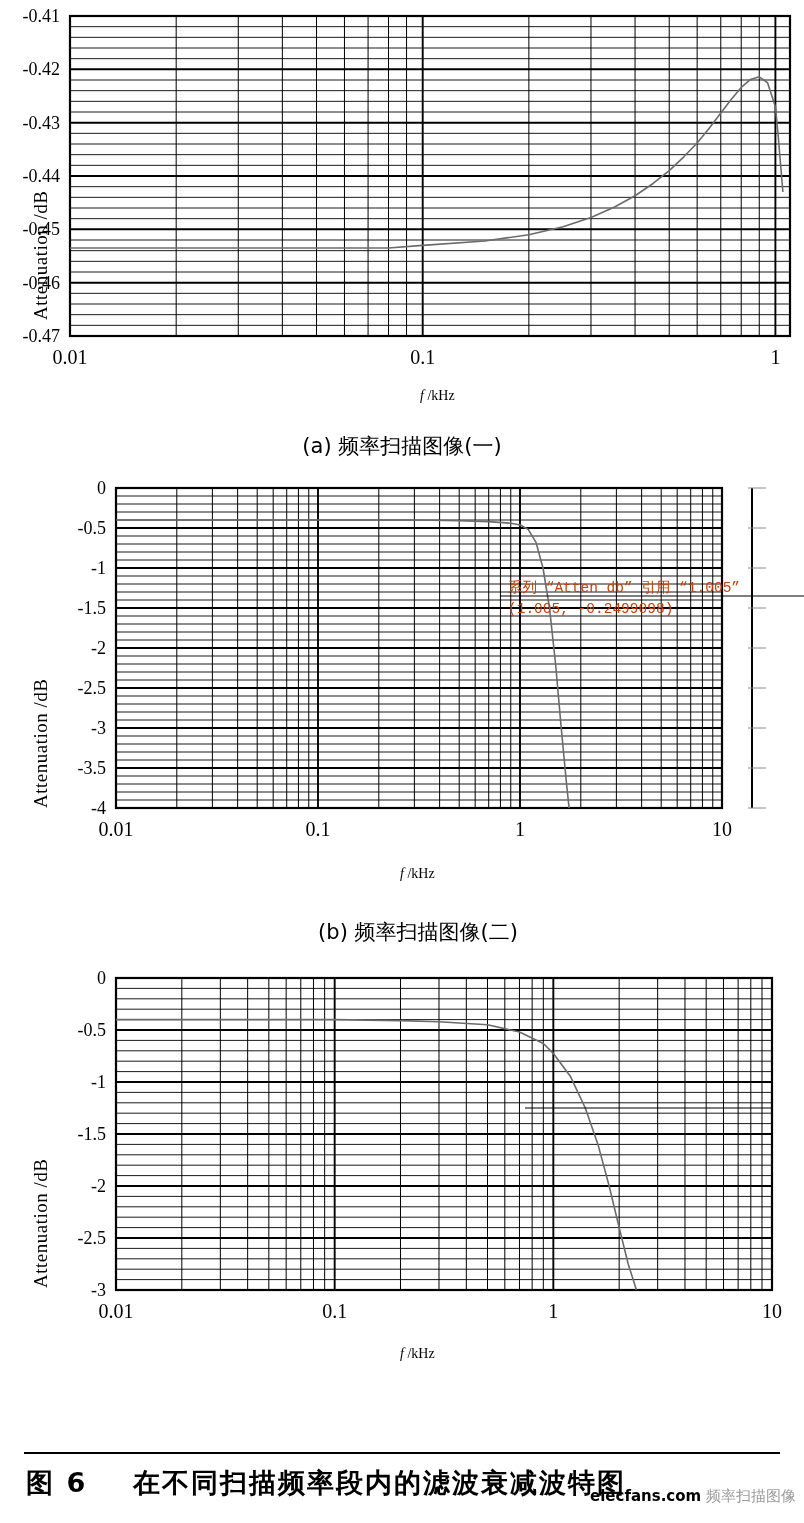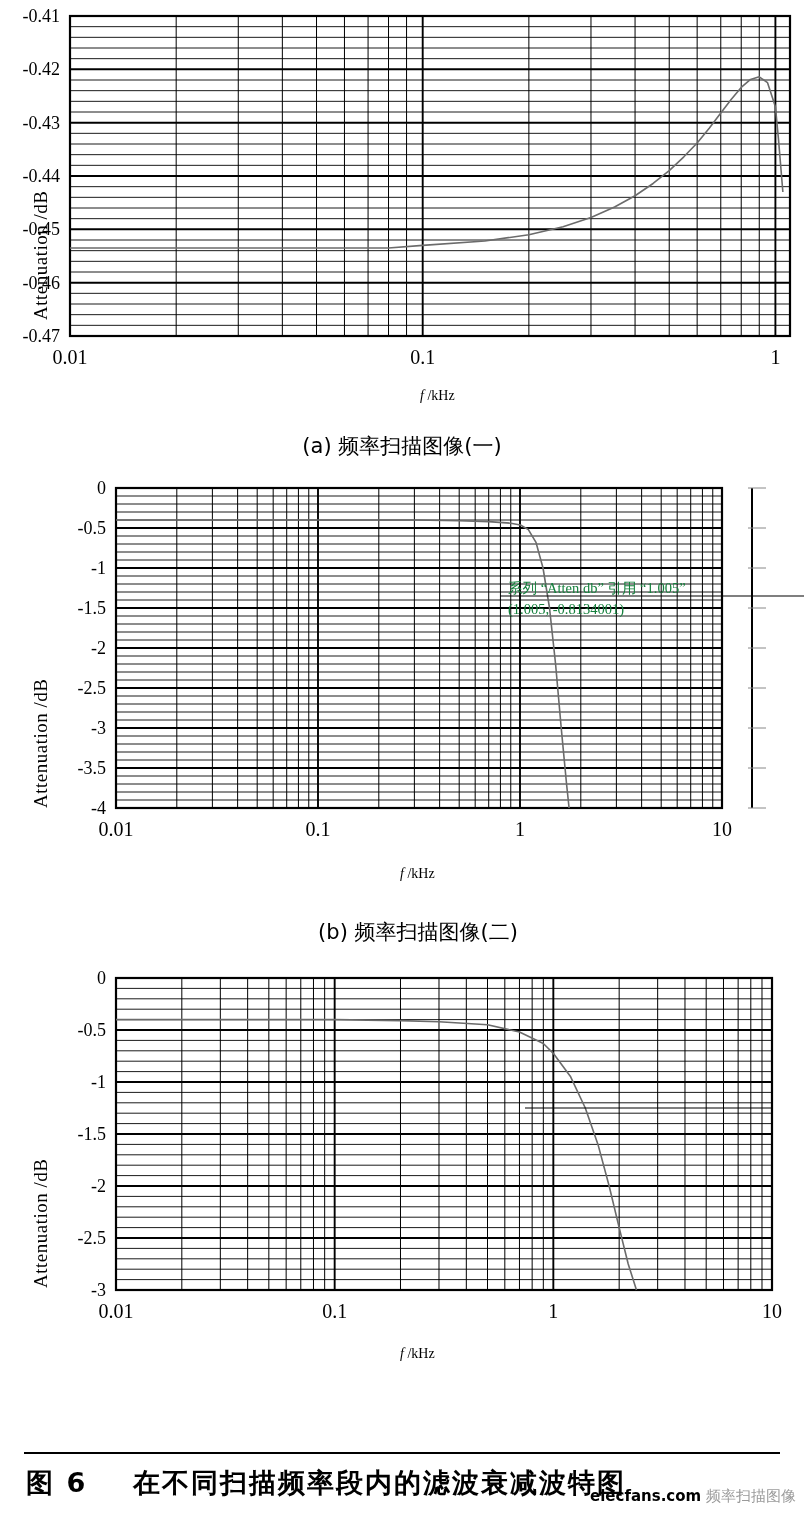--- a/index.html
+++ b/index.html
@@ -36,25 +36,25 @@
   .tick{
     font-family:"Liberation Serif",serif;
     font-size:18px;
   }
   .xtick{
     font-family:"Liberation Serif",serif;
     font-size:20px;
   }
   .annot{
     position:absolute;
-    font-family:Liberation Serif, serif;
+    font-family:Liberation Mono, monospace;
     font-size:14.5px;
     line-height:1.45;
     white-space:nowrap;
-    color:#15803d;
+    color:#c2410c;
   }
   .figtitle{
     position:absolute;
     width:652px;
     text-align:center;
     font-family:"DejaVu Sans",sans-serif;
     font-size:27px;
     font-weight:bold;
     letter-spacing:2px;
     white-space:nowrap;
@@ -241,21 +241,21 @@
         <text x="106" y="336" text-anchor="end" class="tick" fill="#000">-4</text>
         <text x="116" y="358" text-anchor="middle" class="xtick" fill="#000">0.01</text>
         <text x="318" y="358" text-anchor="middle" class="xtick" fill="#000">0.1</text>
         <text x="520" y="358" text-anchor="middle" class="xtick" fill="#000">1</text>
         <text x="722" y="358" text-anchor="middle" class="xtick" fill="#000">10</text>
         <line x1="500" y1="118" x2="722" y2="118" stroke="#000" stroke-width="1.2"></line>
         <line x1="722" y1="118" x2="804" y2="118" stroke="#000" stroke-width="1.2"></line>
       </svg>
     <div class="annot" style="left:508px;top:100px;">
       <div>系列 “Atten db” 引用 “1.005”</div>
-      <div>(1.005,  -0.8134001)</div>
+      <div>(1.005,  -0.2499098)</div>
     </div>
     <div class="xlabel" style="left:400px;top:388px;"><i>f</i> /kHz</div>
     <div class="caption" style="left:16px;top:440px;">(b)  频率扫描图像(二)</div>
   </div>
 
   <div class="fig" style="position:absolute;left:0;top:968px;width:804px;height:470px;">
     <div class="ylabel" style="left:30px;top:320px;">Attenuation /dB</div>
     <svg id="svg-c" width="804" height="390">
         <rect x="116" y="10" width="656" height="312" fill="#ffffff"></rect>
         <line x1="116" y1="10" x2="116" y2="322" stroke="#000" stroke-width="1.9"></line>

